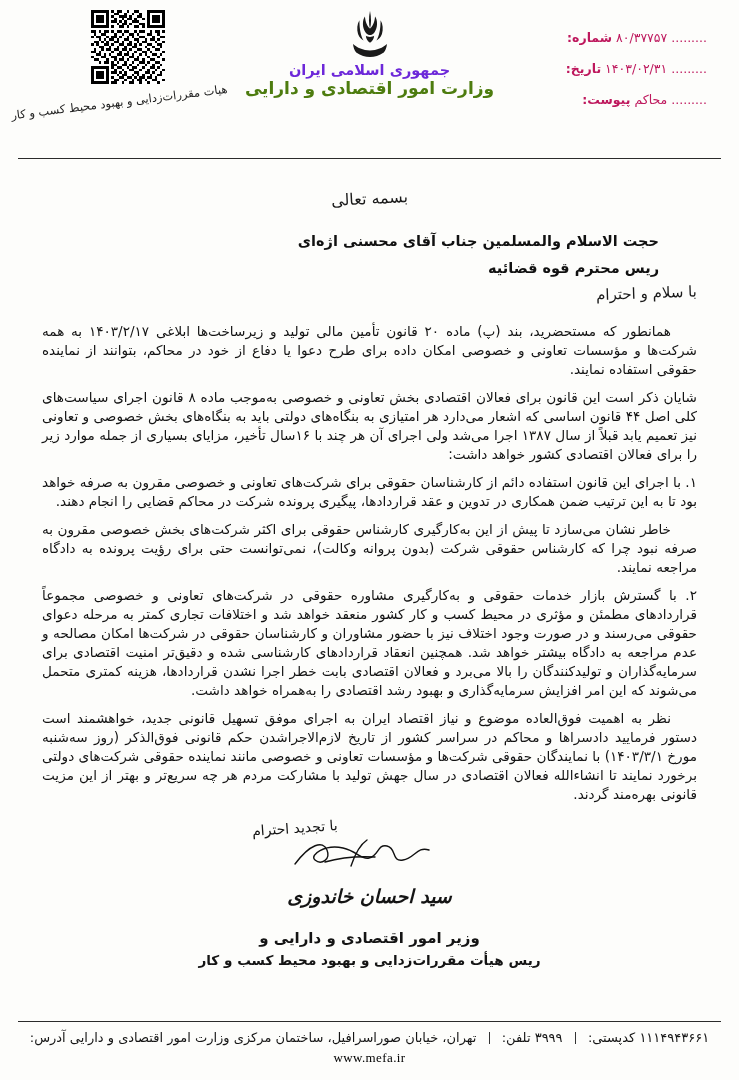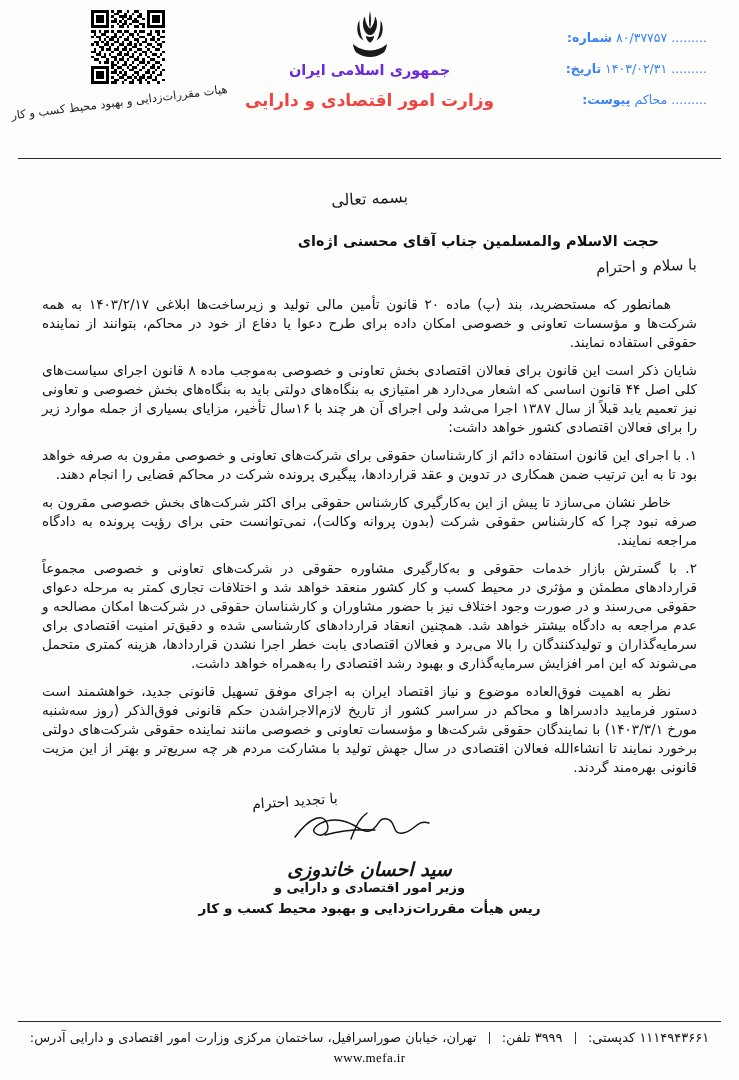--- a/index.html
+++ b/index.html
@@ -26,21 +26,21 @@
     border-bottom: 1.5px solid #2b2b2b;
     margin: 0 18px;
   }
   .hdr-left {
     position: absolute;
     top: 22px;
     right: 14px;
     width: 190px;
     text-align: right;
     font-size: 12.5px;
-    color: #3b82f6;
+    color: #be185d;
     line-height: 31px;
     letter-spacing: .2px;
   }
   .hdr-left .row {
     white-space: nowrap;
     direction: rtl;
   }
   .hdr-left .dots {
     letter-spacing: 1.5px;
   }
@@ -63,23 +63,22 @@
   }
   .hdr-center .line1 {
     font-size: 14.5px;
     color: #6d28d9;
     font-weight: 600;
     margin-top: 2px;
     letter-spacing: .3px;
   }
   .hdr-center .line2 {
     font-size: 17px;
-    color: #ef4444;
+    color: #4d7c0f;
     font-weight: 700;
-    margin-top: 12px;
     letter-spacing: .3px;
   }
 
   .hdr-right {
     position: absolute;
     top: 10px;
     left: 10px;
     width: 200px;
     text-align: center;
   }
@@ -158,23 +157,23 @@
     position: relative;
   }
   .sig-name {
     font-size: 19px;
     font-weight: 700;
     letter-spacing: .2px;
     margin-top: 19px;
     font-style: italic;
   }
   .sig-title1 {
-    font-size: 13px;
+    font-size: 15px;
     font-weight: 700;
-    margin-top: 0;
+    margin-top: 22px;
   }
   .sig-title2 {
     font-size: 13.6px;
     font-weight: 700;
     margin-top: 5px;
   }
 
   
   .footer {
     position: absolute;
@@ -478,20 +477,21 @@
       <div class="qr-caption">هیات مقررات‌زدایی و بهبود محیط کسب و کار</div>
     </div>
   </div>
 
   <div class="body">
 
     <div class="besmelah">بسمه تعالی</div>
 
     <div class="addressee">
       <div>حجت الاسلام والمسلمین جناب آقای محسنی اژه‌ای</div>
+      <div>ریس محترم قوه قضائیه</div>
     </div>
 
     <div class="salam">با سلام و احترام</div>
 
     <p class="para indent">همانطور که مستحضرید، بند (پ) ماده ۲۰ قانون تأمین مالی تولید و زیرساخت‌ها ابلاغی ۱۴۰۳/۲/۱۷ به همه شرکت‌ها و مؤسسات تعاونی و خصوصی امکان داده برای طرح دعوا یا دفاع از خود در محاکم، بتوانند از نماینده حقوقی استفاده نمایند.</p>
     <p class="para">شایان ذکر است این قانون برای فعالان اقتصادی بخش تعاونی و خصوصی به‌موجب ماده ۸ قانون اجرای سیاست‌های کلی اصل ۴۴ قانون اساسی که اشعار می‌دارد هر امتیازی به بنگاه‌های دولتی باید به بنگاه‌های بخش خصوصی و تعاونی نیز تعمیم یابد قبلاً از سال ۱۳۸۷ اجرا می‌شد ولی اجرای آن هر چند با ۱۶سال تأخیر، مزایای بسیاری از جمله موارد زیر را برای فعالان اقتصادی کشور خواهد داشت:</p>
     <p class="para">۱. با اجرای این قانون استفاده دائم از کارشناسان حقوقی برای شرکت‌های تعاونی و خصوصی مقرون به صرفه خواهد بود تا به این ترتیب ضمن همکاری در تدوین و عقد قراردادها، پیگیری پرونده شرکت در محاکم قضایی را انجام دهند.</p>
     <p class="para indent">خاطر نشان می‌سازد تا پیش از این به‌کارگیری کارشناس حقوقی برای اکثر شرکت‌های بخش خصوصی مقرون به صرفه نبود چرا که کارشناس حقوقی شرکت (بدون پروانه وکالت)، نمی‌توانست حتی برای رؤیت پرونده به دادگاه مراجعه نمایند.</p>
     <p class="para">۲. با گسترش بازار خدمات حقوقی و به‌کارگیری مشاوره حقوقی در شرکت‌های تعاونی و خصوصی مجموعاً قراردادهای مطمئن و مؤثری در محیط کسب و کار کشور منعقد خواهد شد و اختلافات تجاری کمتر به مرحله دعوای حقوقی می‌رسند و در صورت وجود اختلاف نیز با حضور مشاوران و کارشناسان حقوقی در شرکت‌ها امکان مصالحه و عدم مراجعه به دادگاه بیشتر خواهد شد. همچنین انعقاد قراردادهای کارشناسی شده و دقیق‌تر امنیت اقتصادی برای سرمایه‌گذاران و تولیدکنندگان را بالا می‌برد و فعالان اقتصادی بابت خطر اجرا نشدن قراردادها، هزینه کمتری متحمل می‌شوند که این امر افزایش سرمایه‌گذاری و بهبود رشد اقتصادی را به‌همراه خواهد داشت.</p>
     <p class="para indent">نظر به اهمیت فوق‌العاده موضوع و نیاز اقتصاد ایران به اجرای موفق تسهیل قانونی جدید، خواهشمند است دستور فرمایید دادسراها و محاکم در سراسر کشور از تاریخ لازم‌الاجراشدن حکم قانونی فوق‌الذکر (روز سه‌شنبه مورخ ۱۴۰۳/۳/۱) با نمایندگان حقوقی شرکت‌ها و مؤسسات تعاونی و خصوصی مانند نماینده حقوقی شرکت‌های دولتی برخورد نمایند تا انشاءالله فعالان اقتصادی در سال جهش تولید با مشارکت مردم هر چه سریع‌تر و بهتر از این مزیت قانونی بهره‌مند گردند.</p>

